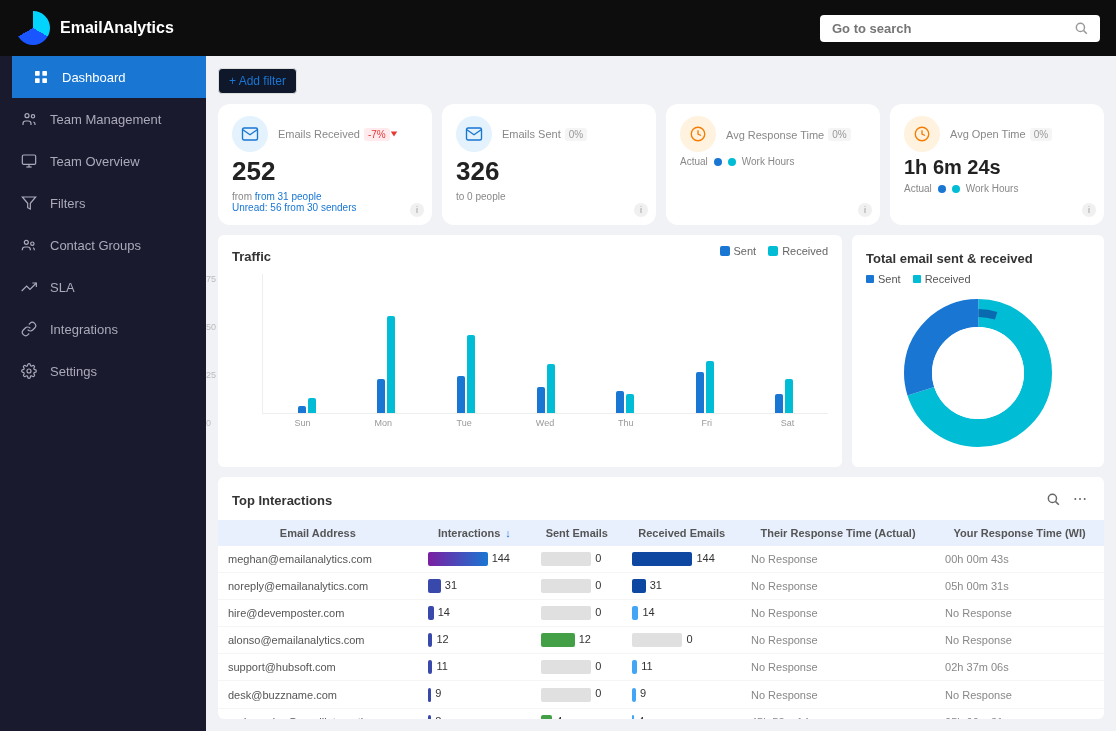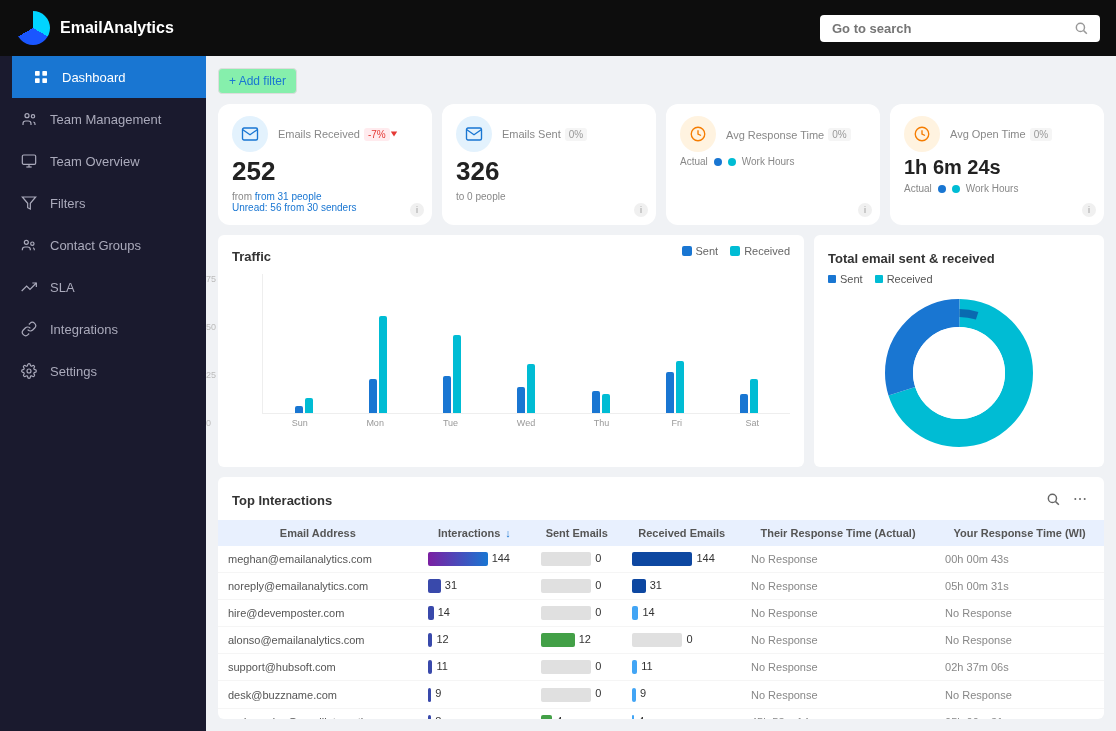--- a/index.html
+++ b/index.html
@@ -20,21 +20,21 @@
     .sidebar { width: 206px; background: #1a1a2e; display: flex; flex-direction: column; flex-shrink: 0; }
     .sidebar-item { display: flex; align-items: center; gap: 12px; padding: 12px 20px; cursor: pointer; color: #aab; font-size: 13px; }
     .sidebar-item.active { background: #1976d2; color: white; margin-left: 12px; }
     .sidebar-icon { width: 18px; height: 18px; flex-shrink: 0; display: flex; align-items: center; justify-content: center; }
 
     
     .content { flex: 1; overflow-y: auto; background: #f0f2f5; padding: 12px; display: flex; flex-direction: column; gap: 10px; }
 
     
     .filter-bar { display: flex; align-items: center; gap: 8px; }
-    .add-filter-btn { display: flex; align-items: center; gap: 4px; background: #86efac; border: 1px solid #ddd; border-radius: 4px; padding: 5px 10px; font-size: 12px; color: #1976d2; cursor: pointer; }
+    .add-filter-btn { display: flex; align-items: center; gap: 4px; background: #0f172a; border: 1px solid #ddd; border-radius: 4px; padding: 5px 10px; font-size: 12px; color: #1976d2; cursor: pointer; }
 
     
     .stat-cards { display: flex; gap: 10px; }
     .stat-card { background: white; border-radius: 12px; flex: 1; padding: 12px 14px; position: relative; }
     .stat-header { display: flex; align-items: center; gap: 10px; }
     .stat-icon { width: 36px; height: 36px; border-radius: 50%; display: flex; align-items: center; justify-content: center; flex-shrink: 0; }
     .stat-icon.blue { background: #e3f2fd; }
     .stat-icon.orange { background: #fff3e0; }
     .stat-label { font-size: 11px; color: #888; }
     .stat-badge { font-size: 10px; padding: 1px 4px; border-radius: 3px; margin-left: 4px; }
@@ -46,21 +46,21 @@
     .stat-legend { display: flex; align-items: center; gap: 6px; margin-top: 4px; }
     .legend-dot { width: 8px; height: 8px; border-radius: 50%; }
     .legend-dot.blue { background: #1976d2; }
     .legend-dot.cyan { background: #00bcd4; }
     .legend-text { font-size: 10px; color: #888; }
     .stat-info { position: absolute; bottom: 8px; right: 8px; width: 14px; height: 14px; border-radius: 50%; background: #f0f0f0; display: flex; align-items: center; justify-content: center; font-size: 9px; color: #999; }
 
     
     .charts-row { display: flex; gap: 10px; }
     .traffic-card { background: white; border-radius: 6px; flex: 1; padding: 14px; }
-    .donut-card { background: white; border-radius: 6px; width: 290px; flex-shrink: 0; padding: 14px; }
+    .donut-card { background: white; border-radius: 6px; width: 252px; flex-shrink: 0; padding: 14px; }
     .chart-title { font-size: 13px; font-weight: 600; color: #333; margin-bottom: 10px; }
 
     
     .traffic-legend { display: flex; gap: 12px; float: right; margin-top: -22px; }
     .traffic-legend-item { display: flex; align-items: center; gap: 4px; font-size: 11px; color: #666; }
     .legend-rect { width: 10px; height: 10px; border-radius: 2px; }
     .legend-rect.sent { background: #1976d2; }
     .legend-rect.received { background: #00bcd4; }
     .bar-chart { display: flex; align-items: flex-end; gap: 0; height: 140px; border-left: 1px solid #eee; border-bottom: 1px solid #eee; padding: 0 4px; position: relative; }
     .bar-group { display: flex; align-items: flex-end; flex: 1; gap: 2px; justify-content: center; }

